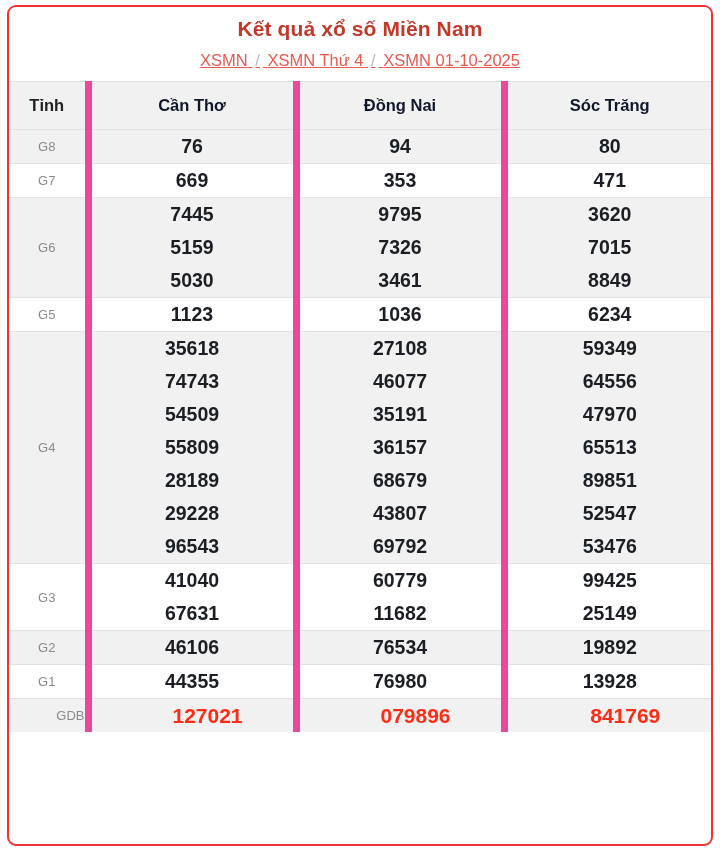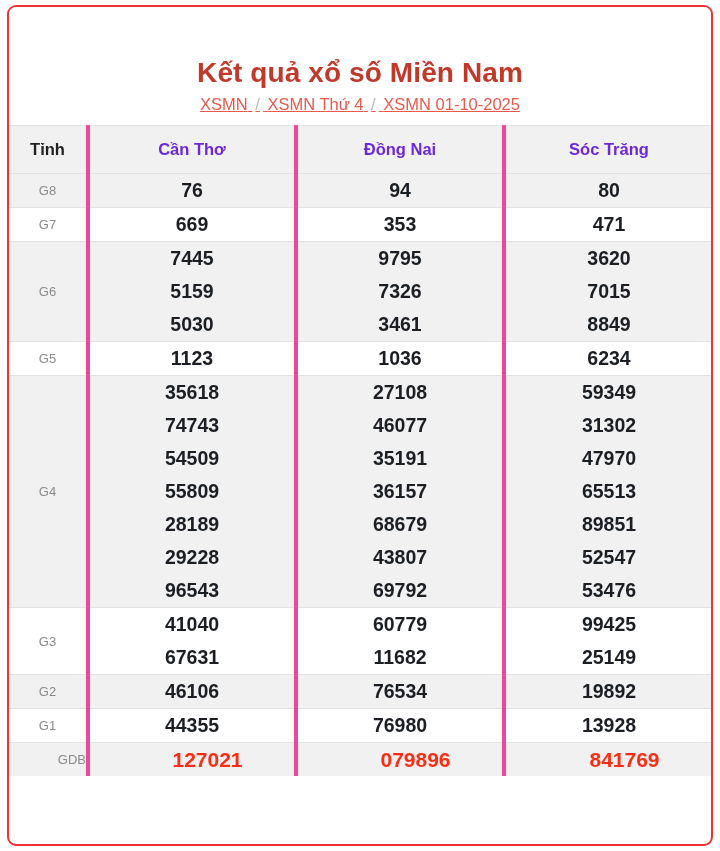--- a/index.html
+++ b/index.html
@@ -28,26 +28,25 @@
   }
 
   
   .card-header {
     padding-top: 9px;
     padding-bottom: 10px;
     text-align: center;
     background: #ffffff;
   }
   .card-title {
-    font-size: 28px;
+    font-size: 21px;
     font-weight: bold;
     color: #c0392b;
     letter-spacing: .1px;
     line-height: 26px;
-    margin-top: 44px;
   }
   .breadcrumb {
     margin-top: 7px;
     font-size: 16.5px;
     color: #e8594f;
     line-height: 22px;
     white-space: nowrap;
     text-decoration: underline;
   }
   .breadcrumb .crumb { color: #e8594f; }
@@ -61,36 +60,36 @@
     width: 100%;
     border-collapse: collapse;
     table-layout: fixed;
   }
   table.result-table col.c-prize { width: 79px; }
   table.result-table col.c-prov  { width: 208px; }
 
   table.result-table th,
   table.result-table td {
     border-top: 1px solid #e2e2e2;
-    border-right: 4px solid #ec4899;
+    border-right: 7px solid #ec4899;
     text-align: center;
     vertical-align: middle;
     padding: 0;
   }
   table.result-table th:last-child,
   table.result-table td:last-child { border-right: none; }
 
   thead th {
     height: 47px;
     background: #f1f1f1;
     font-size: 16.5px;
     font-weight: bold;
   }
   th.th-prize  { color: #222222; }
-  th.province  { color: #6d28d9; }
+  th.province  { color: #0f172a; }
 
   tbody tr.row-alt  td { background: #f1f1f1; }
   tbody tr.row-base td { background: #ffffff; }
 
   td.prize-label {
     font-size: 13px;
     color: #8a8a8a;
     font-weight: normal;
   }
   td.nums {
@@ -211,21 +210,21 @@
             <span class="n">27108</span>
             <span class="n">46077</span>
             <span class="n">35191</span>
             <span class="n">36157</span>
             <span class="n">68679</span>
             <span class="n">43807</span>
             <span class="n">69792</span>
           </td>
           <td class="nums">
             <span class="n">59349</span>
-            <span class="n">31302</span>
+            <span class="n">64556</span>
             <span class="n">47970</span>
             <span class="n">65513</span>
             <span class="n">89851</span>
             <span class="n">52547</span>
             <span class="n">53476</span>
           </td>
         </tr>
         <tr class="row-base">
           <td class="prize-label">G3</td>
           <td class="nums">

